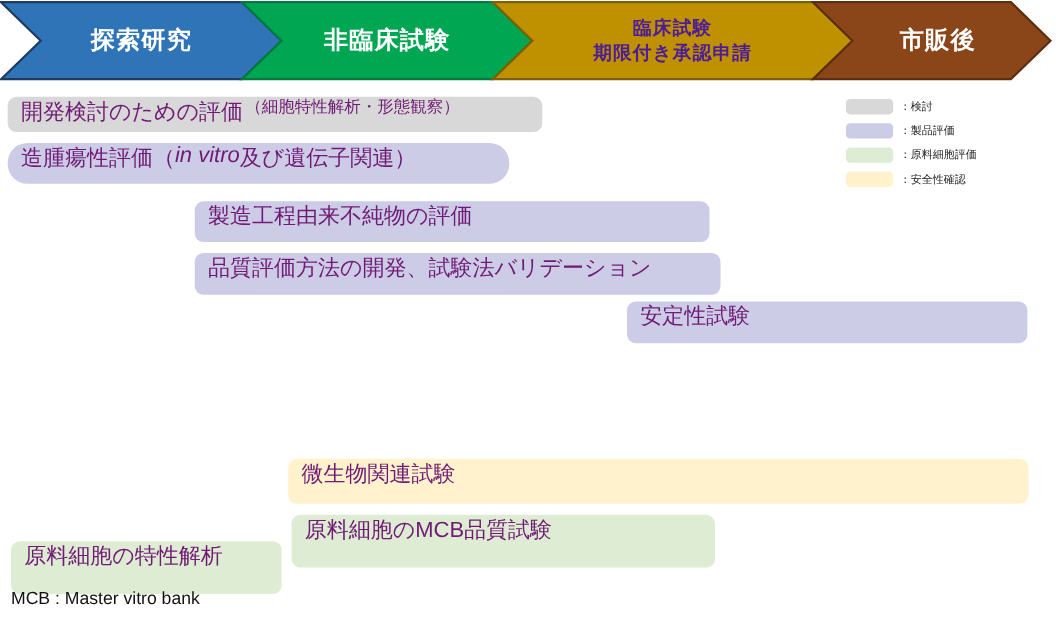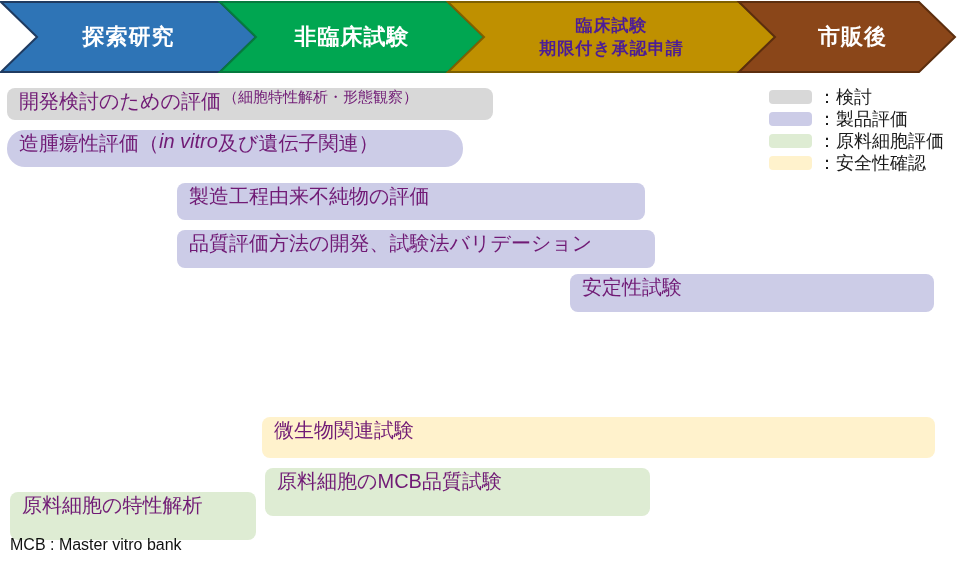--- a/index.html
+++ b/index.html
@@ -9,21 +9,21 @@
   
   .chevron-svg{position:absolute;left:0;top:0;}
   .phase-label{position:absolute;display:flex;flex-direction:column;align-items:center;justify-content:center;
     color:#fff;font-size:22px;font-weight:600;letter-spacing:1px;text-align:center;line-height:1.3;}
   .phase-label.small{font-size:17px;font-weight:600;color:#4c1d95;}
 
   
   .legend{position:absolute;left:769px;top:90px;}
   .legend-row{display:flex;align-items:center;height:14px;margin-bottom:8px;}
   .legend-swatch{width:43px;height:14px;border-radius:4px;flex:0 0 auto;}
-  .legend-label{margin-left:6px;font-size:18px;color:#1a1a1a;white-space:nowrap;}
+  .legend-label{margin-left:6px;font-size:10px;color:#1a1a1a;white-space:nowrap;}
 
   
   .bar{position:absolute;display:flex;align-items:flex-start;border-radius:8px;padding-left:12px;box-sizing:border-box;
     color:#701a75;white-space:nowrap;}
   .bar-text{font-size:20px;}
   .bar-note{font-size:15px;margin-left:2px;}
   .bar-italic{font-size:20px;font-style:italic;}
 
   .footnote{position:absolute;left:10px;top:536px;font-size:16px;color:#111;}
 </style>

